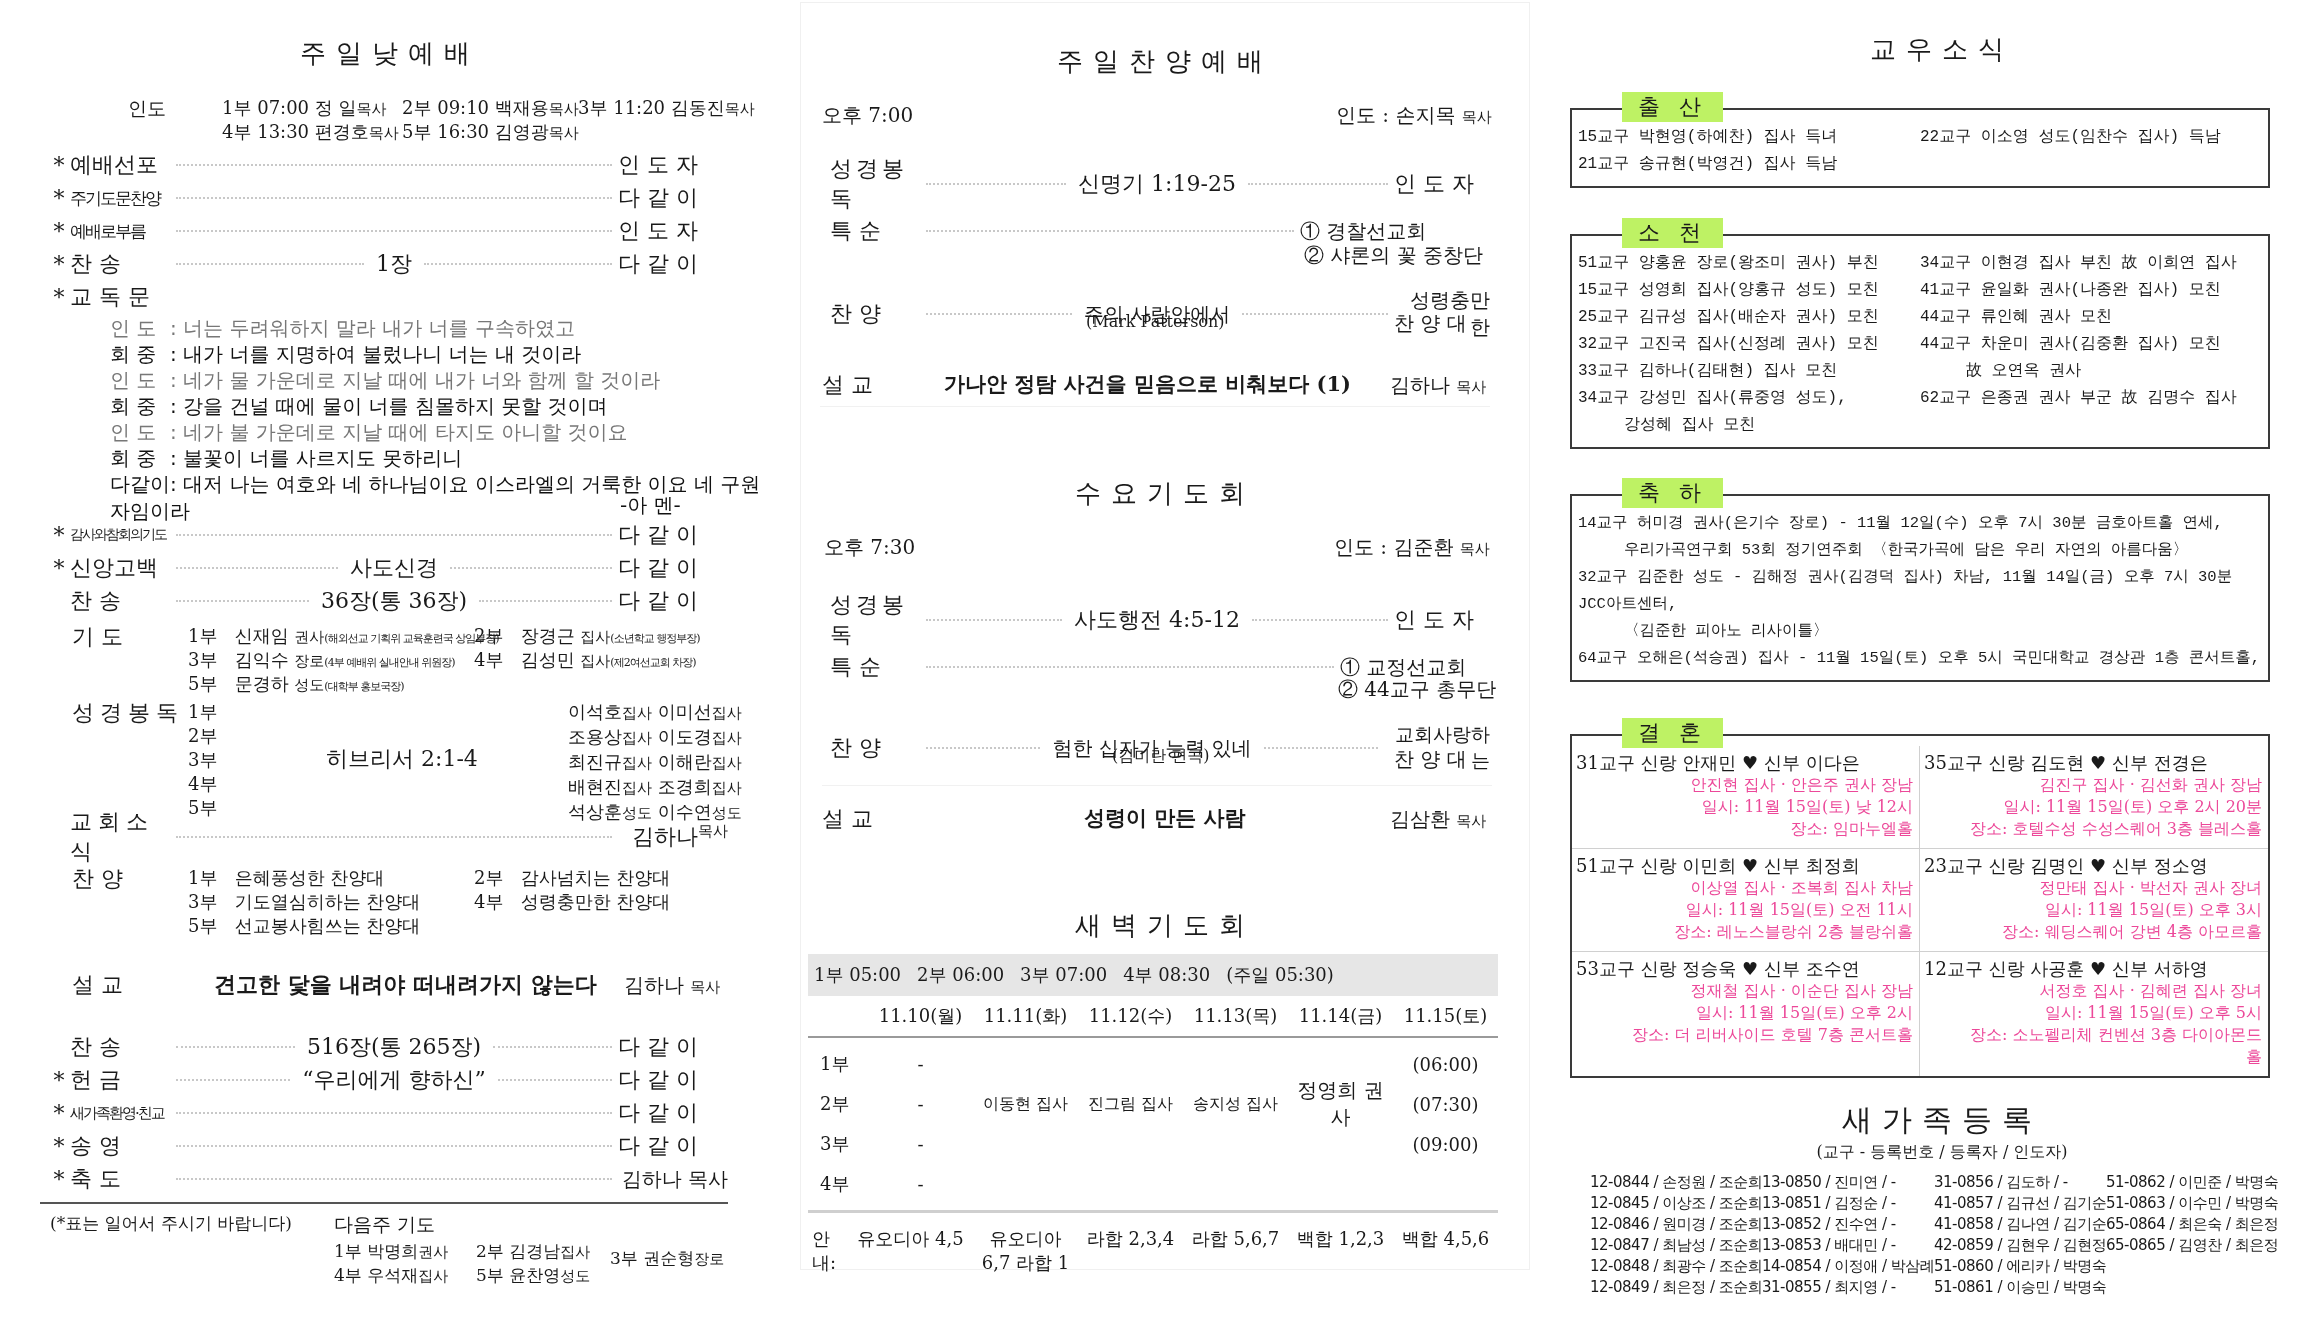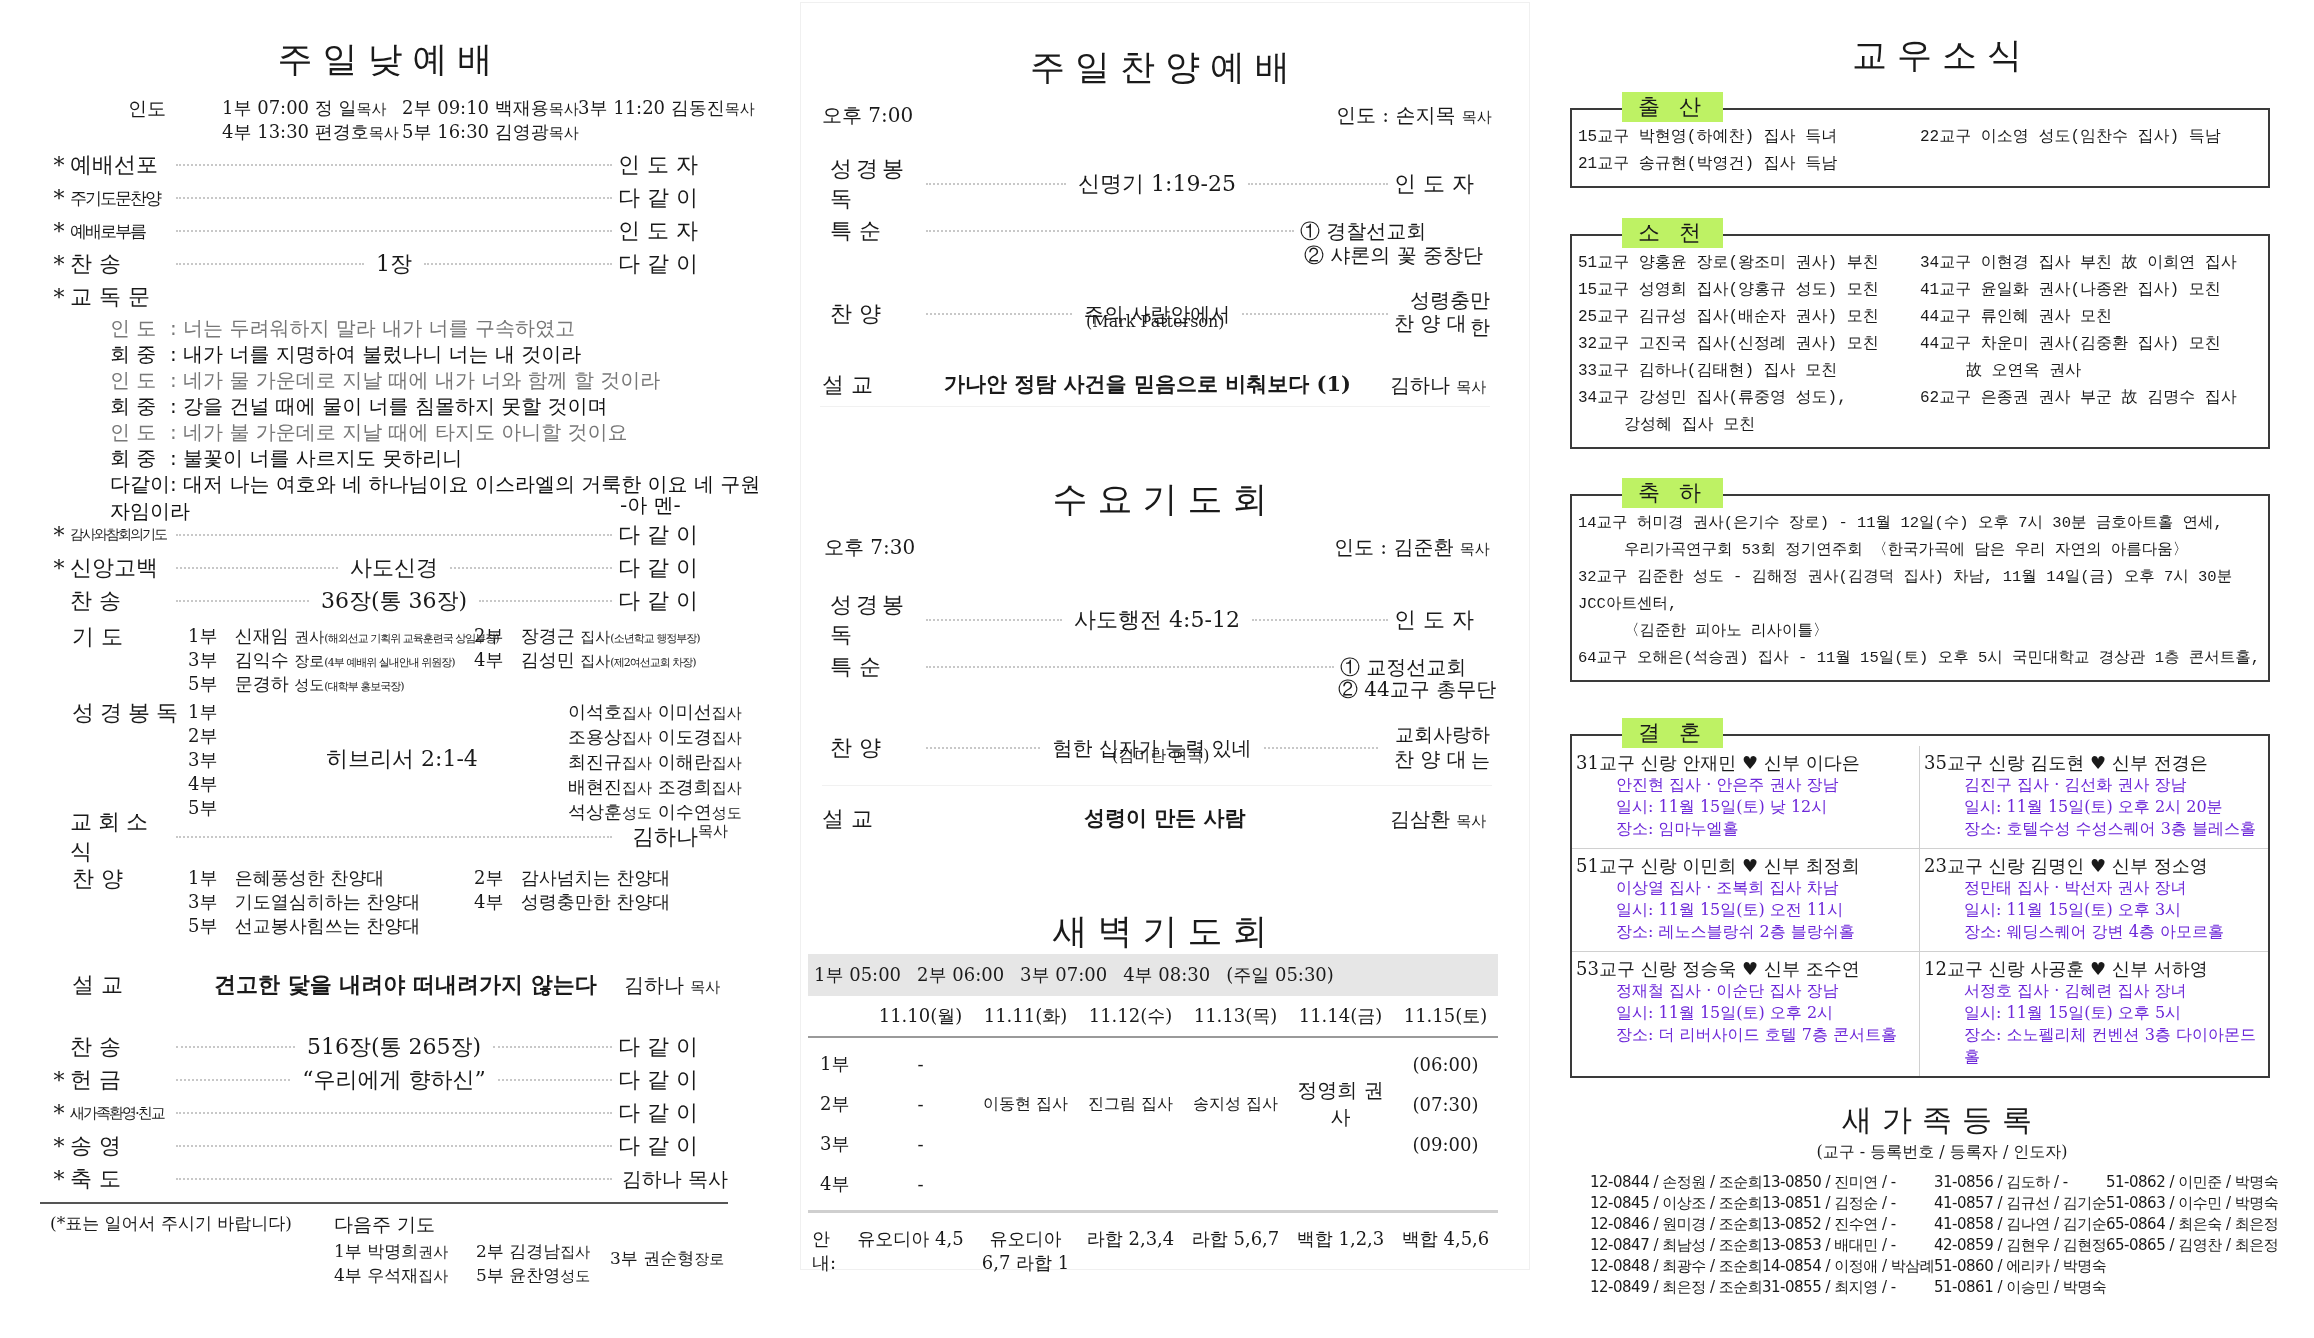--- a/index.html
+++ b/index.html
@@ -4,21 +4,21 @@
 <style>
   * { box-sizing: border-box; margin: 0; padding: 0; }
   html, body { width: 2314px; height: 1338px; background: #ffffff; overflow: hidden; }
   body { font-family: "DejaVu Serif", "Liberation Serif", serif; color: #1a1a1a; position: relative; }
   .panel { position: absolute; top: 0; height: 1338px; }
   #left { left: 0; width: 780px; }
   #mid { left: 800px; width: 730px; }
   #mid .frame { position: absolute; left: 0; top: 2px; width: 730px; height: 1268px; border: 1px solid #f0f0f0; }
   #right { left: 1570px; width: 744px; }
 
-  .title { position: absolute; left: 0; right: 0; text-align: center; font-size: 35px; letter-spacing: 10px; font-weight: normal; }
+  .title { position: absolute; left: 0; right: 0; text-align: center; font-size: 26px; letter-spacing: 10px; font-weight: normal; }
 
   
   .row { position: absolute; left: 0; right: 0; height: 34px; display: flex; align-items: center; font-size: 22px; }
   .row .star { width: 22px; font-size: 22px; text-align: center; }
   .row .label { width: 100px; display: flex; justify-content: space-between; font-size: 22px; }
   .row .label.small { font-size: 17px; letter-spacing: -2px; justify-content: flex-start; }
   .dots { flex: 1; border-bottom: 2px dotted #c8c8c8; height: 1px; align-self: center; margin: 0 6px; }
   .center-txt { padding: 0 6px; white-space: nowrap; }
   .right-txt { width: 110px; display: flex; justify-content: space-between; font-size: 22px; }
   .minor { font-size: 15px; }
@@ -52,21 +52,21 @@
   .box-title { position: absolute; top: -18px; left: 50px; background: #bef264; padding: 0 16px; font-size: 22px; letter-spacing: 6px; }
   .box-body { padding: 14px 6px 8px 6px; font-size: 16px; line-height: 27px; font-family: Liberation Mono, monospace; }
   .two { display: flex; }
   .two > div { width: 50%; }
   .indent { padding-left: 46px; }
   .wed { display: grid; grid-template-columns: 1fr 1fr; }
   .wed > div { padding: 6px 6px 8px 4px; font-size: 16px; line-height: 22px; border-right: 1px solid #d0d0d0; border-bottom: 1px solid #d0d0d0; }
   .wed > div:nth-child(2n) { border-right: none; }
   .wed > div:nth-last-child(-n+2) { border-bottom: none; }
   .wed .head { font-size: 18px; }
-  .wed .l { padding-left: 40px; color: #6d28d9; }
+  .wed .l { padding-left: 40px; color: #ec4899; text-align: right; }
   .nf { position: absolute; left: 20px; top: 1172px; width: 690px; font-size: 15px; line-height: 21px; font-family: "DejaVu Sans", sans-serif; }
   .nf .line { display: flex; }
   .nf .line span { width: 172px; white-space: nowrap; letter-spacing: -0.5px; }
 </style>
 </head>
 <body>
 
 <section id="left" class="panel">
   <h1 class="title" style="top:36px;">주일낮예배</h1>
 

